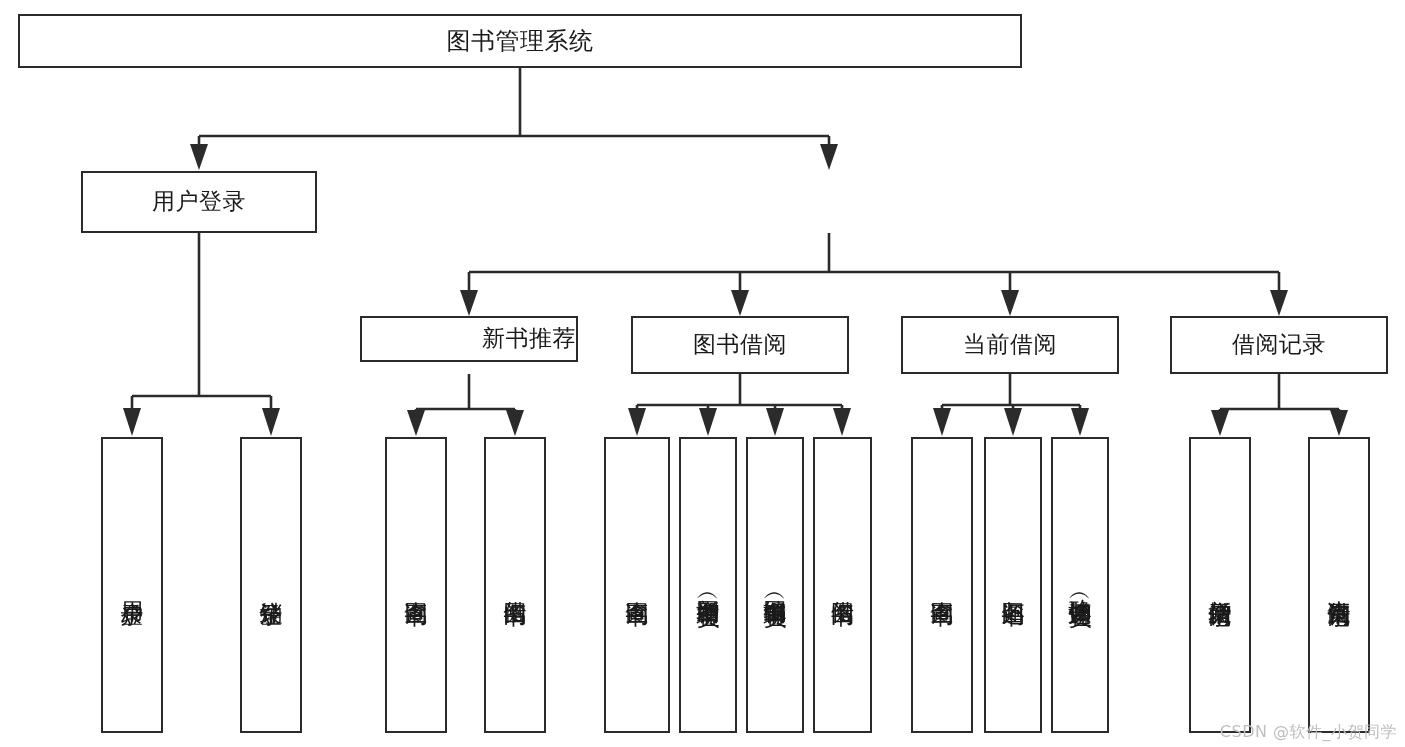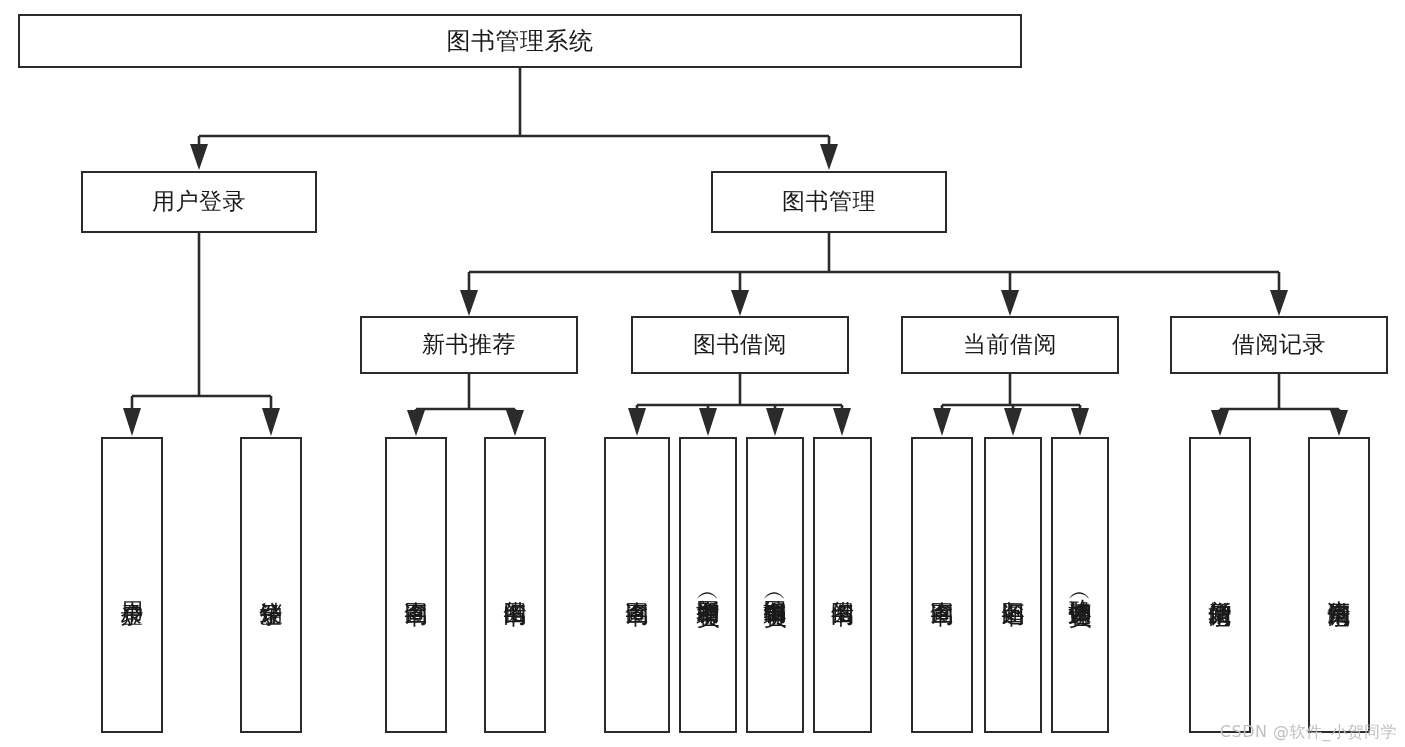--- a/index.html
+++ b/index.html
@@ -147,25 +147,22 @@
     <polygon class="arrow-head" points="1339,436 1330,410 1348,410"></polygon>
   </svg>
 
   <div class="node-box" style="left:18px; top:14px; width:1004px; height:54px;">
     <span class="node-label-h root-label">图书管理系统</span>
   </div>
 
   <div class="node-box" style="left:81px; top:171px; width:236px; height:62px;">
     <span class="node-label-h">用户登录</span>
   </div>
-  <div class="node-box" style="left:711px; top:171px; width:236px; height:62px;">
-    <span class="node-label-h">图书管理</span>
-  </div>
-
-  <div class="node-box" style="left:360px; top:316px; width:218px; height:58px;">
+
+  <div class="node-box" style="left:360px; top:316px; width:218px; height:46px;justify-content:flex-end;">
     <span class="node-label-h">新书推荐</span>
   </div>
   <div class="node-box" style="left:631px; top:316px; width:218px; height:58px;justify-content:center;">
     <span class="node-label-h">图书借阅</span>
   </div>
   <div class="node-box" style="left:901px; top:316px; width:218px; height:58px;">
     <span class="node-label-h">当前借阅</span>
   </div>
   <div class="node-box" style="left:1170px; top:316px; width:218px; height:58px;">
     <span class="node-label-h">借阅记录</span>

